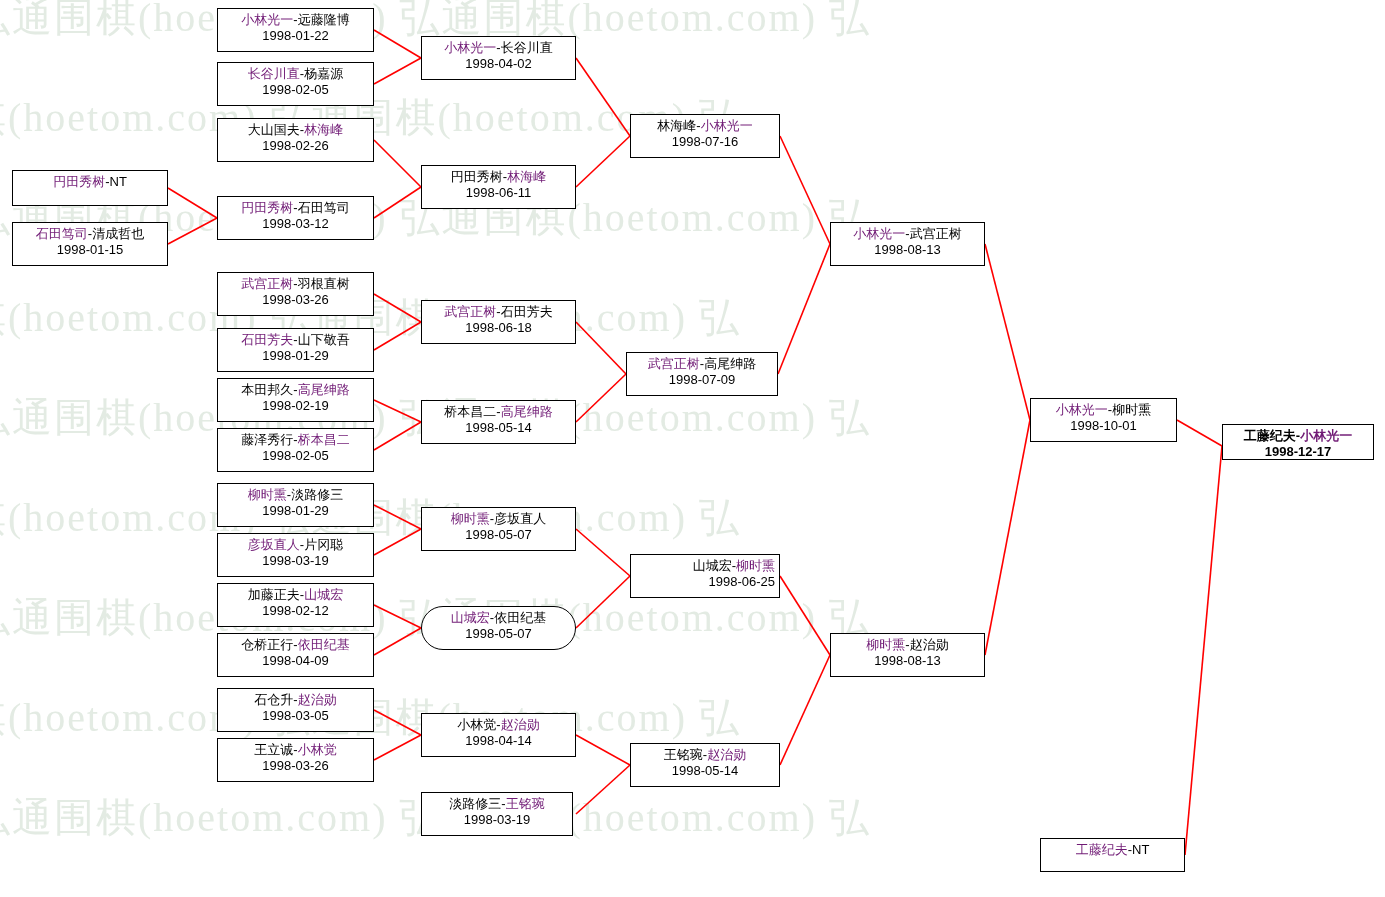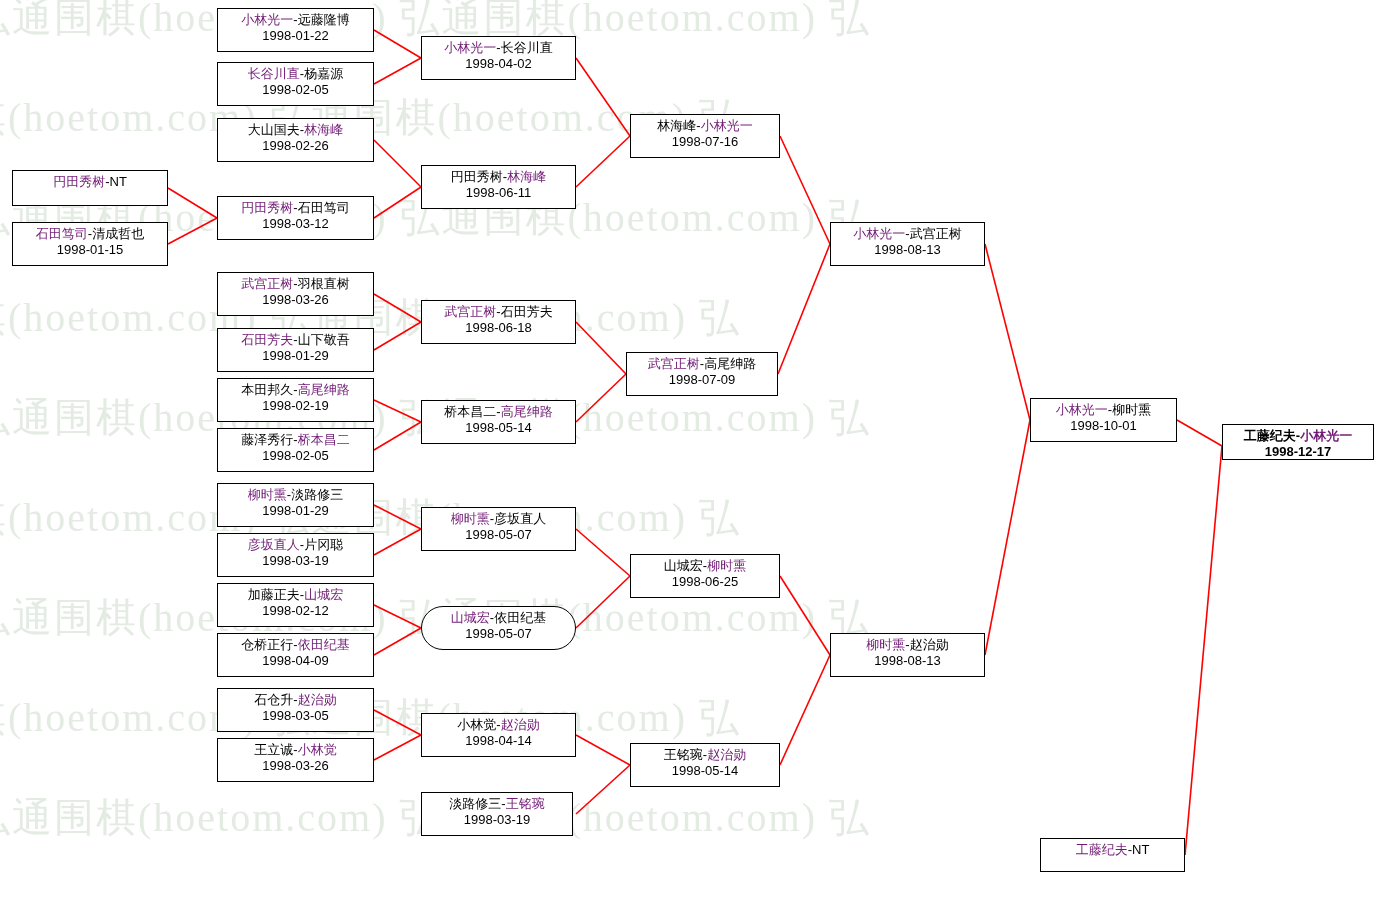--- a/index.html
+++ b/index.html
@@ -177,21 +177,21 @@
       <div class="l2">1998-03-19</div>
     </div>
     <div class="node" id="n25" style="left: 630px; top: 114px; width: 150px; height: 44px;">
       <div class="l1"><span class="blk">林海峰</span><span class="blk">-</span><span class="red">小林光一</span></div>
       <div class="l2">1998-07-16</div>
     </div>
     <div class="node" id="n26" style="left: 626px; top: 352px; width: 152px; height: 44px;">
       <div class="l1"><span class="red">武宫正树</span><span class="blk">-</span><span class="blk">高尾绅路</span></div>
       <div class="l2">1998-07-09</div>
     </div>
-    <div class="node" id="n27" style="left: 630px; top: 554px; width: 150px; height: 44px;">
+    <div class="node" id="n27" style="left: 630px; top: 554px; width: 150px; height: 44px; text-align: right;">
       <div class="l1"><span class="blk">山城宏</span><span class="blk">-</span><span class="red">柳时熏</span></div>
       <div class="l2">1998-06-25</div>
     </div>
     <div class="node" id="n28" style="left: 630px; top: 743px; width: 150px; height: 44px;">
       <div class="l1"><span class="blk">王铭琬</span><span class="blk">-</span><span class="red">赵治勋</span></div>
       <div class="l2">1998-05-14</div>
     </div>
     <div class="node" id="n29" style="left: 830px; top: 222px; width: 155px; height: 44px;">
       <div class="l1"><span class="red">小林光一</span><span class="blk">-</span><span class="blk">武宫正树</span></div>
       <div class="l2">1998-08-13</div>

